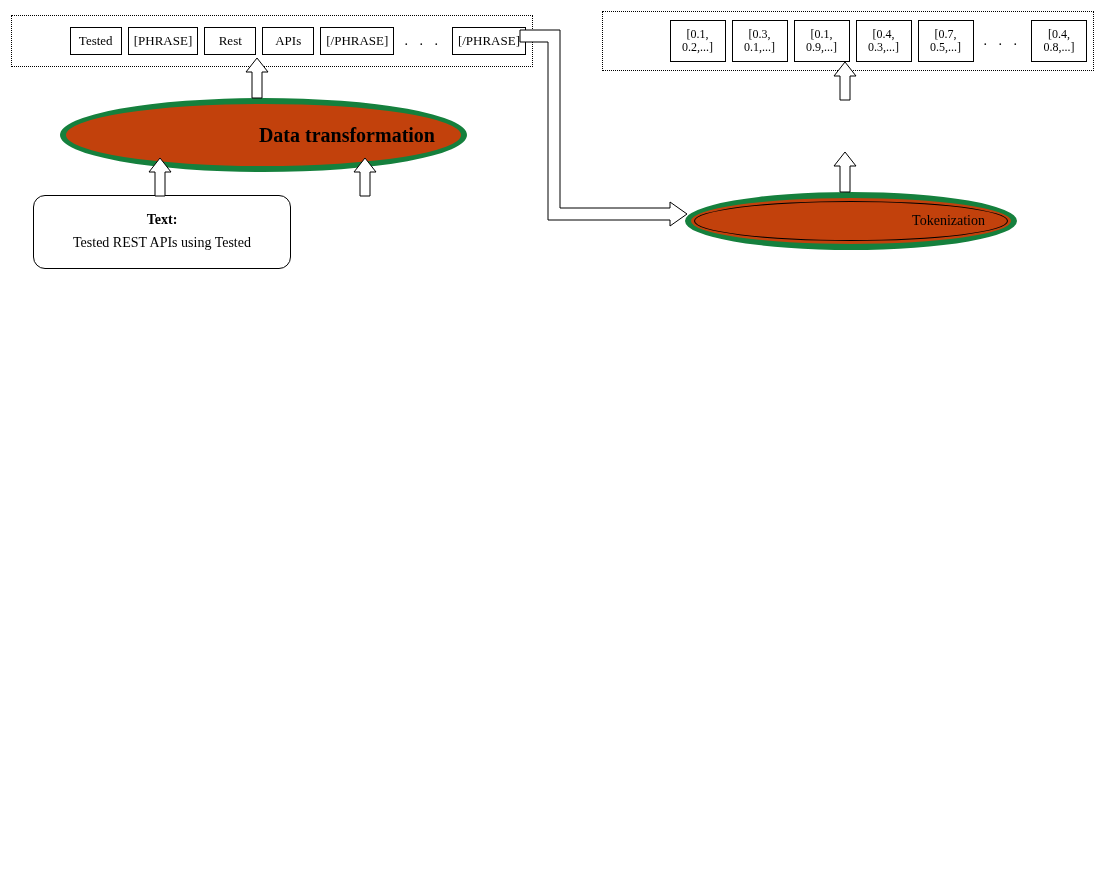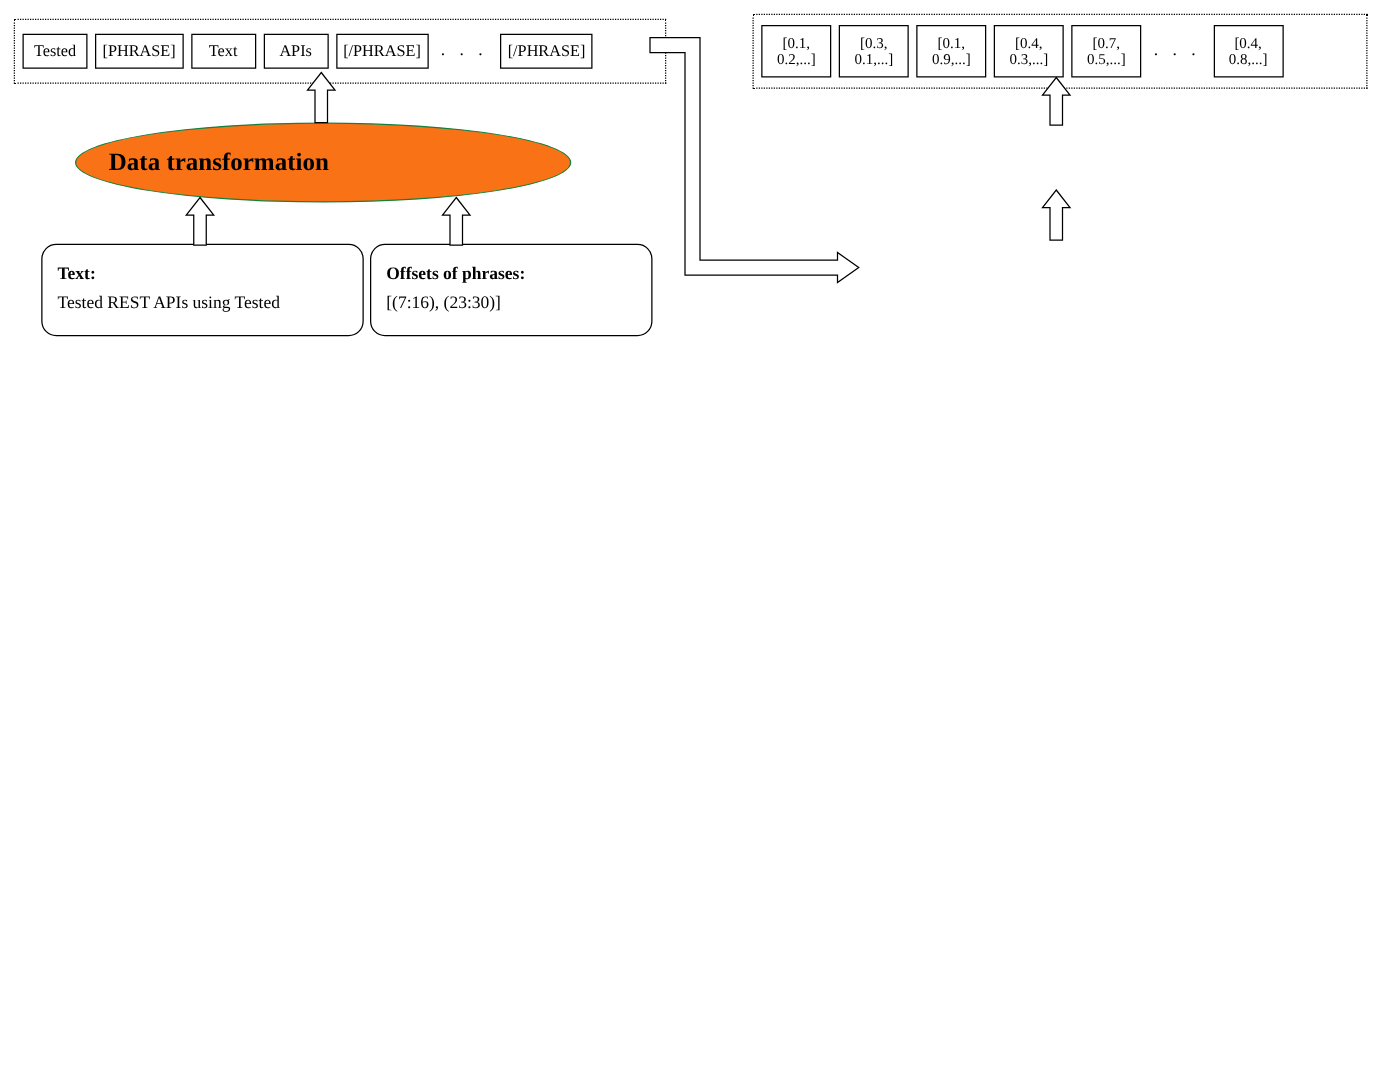--- a/index.html
+++ b/index.html
@@ -18,20 +18,21 @@
   }
 
   
   .dotted-box {
     position: absolute;
     border: 1px dotted #000;
     display: flex;
     align-items: center;
     padding: 5px 6px;
     gap: 6px;
+    justify-content: flex-end;
   }
   .token-box {
     border: 1px solid #000;
     background: #fff;
     font-size: 13px;
     line-height: 1.15;
     text-align: center;
     padding: 6px 5px;
     min-width: 40px;
     display: flex;
@@ -57,26 +58,26 @@
     padding: 0 4px;
     display: flex;
     align-items: center;
     justify-content: center;
     height: 32px;
   }
 
   
   .ellipse {
     position: absolute;
-    border: 1px solid #15803d;
+    border: 6px solid #15803d;
     border-radius: 50%;
-    background: #f97316;
-    display: flex;
-    align-items: center;
-    justify-content: flex-start;
+    background: #c2410c;
+    display: flex;
+    align-items: center;
+    justify-content: flex-end;
     text-align: center;
   }
   .double-ellipse::after {
     content: "";
     position: absolute;
     top: 3px;
     left: 3px;
     right: 3px;
     bottom: 3px;
     border: 1px solid #000;
@@ -94,21 +95,21 @@
 
   
   .rrect {
     position: absolute;
     border: 1px solid #000;
     border-radius: 12px;
     background: #fff;
     padding: 10px 12px;
     display: flex;
     flex-direction: column;
-    align-items: flex-start;
+    align-items: center;
     justify-content: center;
     text-align: center;
     font-size: 14px;
     line-height: 1.35;
   }
   .rrect .title {
     font-weight: bold;
     margin-bottom: 4px;
   }
 
@@ -120,21 +121,21 @@
   }
 </style>
 </head>
 <body>
 
 <div class="stage">
 
   <div class="dotted-box" style="left: 11px; top: 15px; width: 508px; height: 40px;">
     <div class="token-box">Tested</div>
     <div class="token-box">[PHRASE]</div>
-    <div class="token-box">Text</div>
+    <div class="token-box">Rest</div>
     <div class="token-box">APIs</div>
     <div class="token-box">[/PHRASE]</div>
     <div class="dots">. . .</div>
     <div class="token-box">[/PHRASE]</div>
   </div>
 
   <div class="dotted-box" style="left: 602px; top: 11px; width: 478px; height: 48px;">
     <div class="vec-box">[0.1, 0.2,...]</div>
     <div class="vec-box">[0.3, 0.1,...]</div>
     <div class="vec-box">[0.1, 0.9,...]</div>
@@ -142,30 +143,29 @@
     <div class="vec-box">[0.7, 0.5,...]</div>
     <div class="dots">. . .</div>
     <div class="vec-box">[0.4, 0.8,...]</div>
   </div>
 
   <div class="ellipse" style="left: 60px; top: 98px; width: 395px; height: 62px;">
     <span class="ellipse-label big">Data transformation</span>
   </div>
 
 
+  <div class="ellipse double-ellipse" style="left: 685px; top: 192px; width: 320px; height: 46px;">
+    <span class="ellipse-label">Tokenization</span>
+  </div>
 
   <div class="rrect" style="left: 33px; top: 195px; width: 232px; height: 52px;">
     <div class="title">Text:</div>
     <div>Tested REST APIs using Tested</div>
   </div>
 
-  <div class="rrect" style="left: 296px; top: 195px; width: 200px; height: 52px;">
-    <div class="title">Offsets of phrases:</div>
-    <div>[(7:16), (23:30)]</div>
-  </div>
 
   <svg class="arrow-svg" style="left: 242px; top: 58px; width: 30px; height: 40px;">
     <polygon points="15,0 26,14 20,14 20,40 10,40 10,14 4,14" fill="#fff" stroke="#000" stroke-width="1"></polygon>
   </svg>
 
   <svg class="arrow-svg" style="left: 145px; top: 158px; width: 30px; height: 38px;">
     <polygon points="15,0 26,14 20,14 20,38 10,38 10,14 4,14" fill="#fff" stroke="#000" stroke-width="1"></polygon>
   </svg>
 
   <svg class="arrow-svg" style="left: 350px; top: 158px; width: 30px; height: 38px;">

